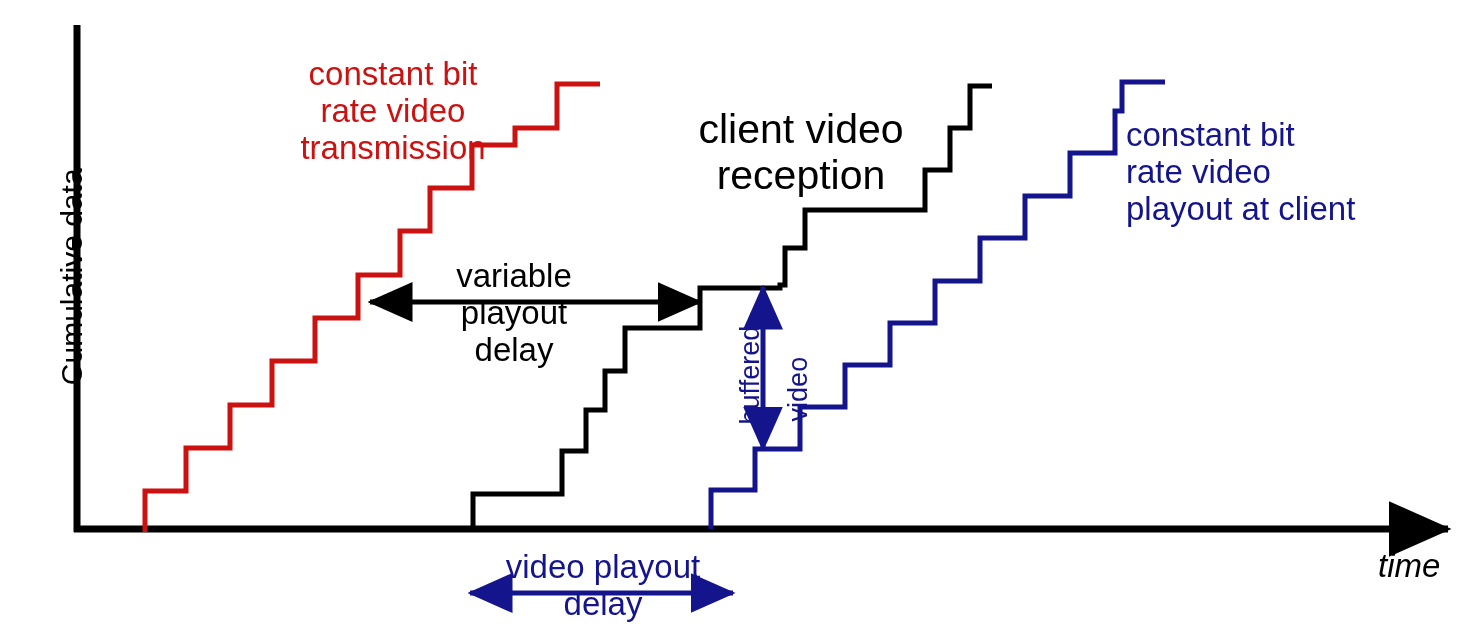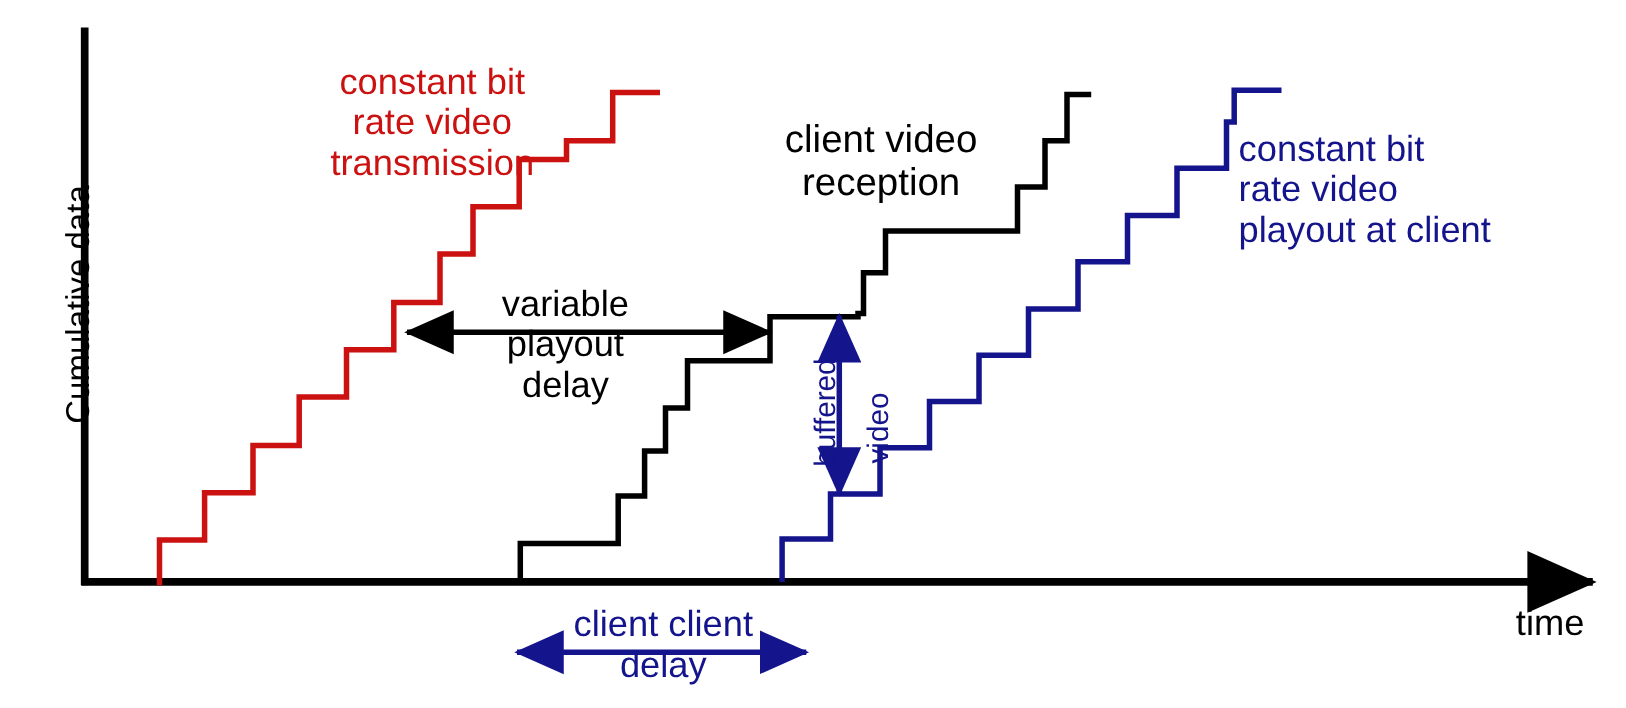--- a/index.html
+++ b/index.html
@@ -34,21 +34,21 @@
   .lbl-black { color: #000000; }
 
   #label-cbr-transmission {
     left: 268px; top: 56px;
     font-size: 33px;
     text-align: center;
     width: 250px;
   }
   #label-client-video-reception {
     left: 686px; top: 107px;
-    font-size: 35px;
+    font-size: 41px;
     text-align: center;
     width: 230px;
   }
   #label-cbr-playout {
     left: 1126px; top: 117px;
     font-size: 33px;
     text-align: left;
     width: 270px;
   }
   #label-variable-network-delay {
@@ -68,20 +68,21 @@
     width: 260px;
     font-size: 30px;
     text-align: center;
     transform: rotate(-90deg);
     transform-origin: 50% 50%;
   }
   #label-time {
     left: 1378px; top: 548px;
     font-size: 33px;
     text-align: left;
+    font-style: italic;
   }
   #label-buffered {
     left: 690px; top: 360px;
     width: 120px;
     font-size: 27px;
     text-align: center;
     transform: rotate(-90deg);
     transform-origin: 50% 50%;
   }
   #label-video {
@@ -138,20 +139,20 @@
 reception</div>
 
   <div class="lbl lbl-blue" id="label-cbr-playout">constant bit
 rate video
 playout at client</div>
 
   <div class="lbl lbl-black" id="label-variable-network-delay">variable
 playout
 delay</div>
 
-  <div class="lbl lbl-blue" id="label-client-playout-delay">client client
+  <div class="lbl lbl-blue" id="label-client-playout-delay">video playout
 delay</div>
 
   <div class="lbl lbl-blue" id="label-buffered">buffered</div>
 
   <div class="lbl lbl-blue" id="label-video">video</div>
 
 </div>
 
 </body></html>

